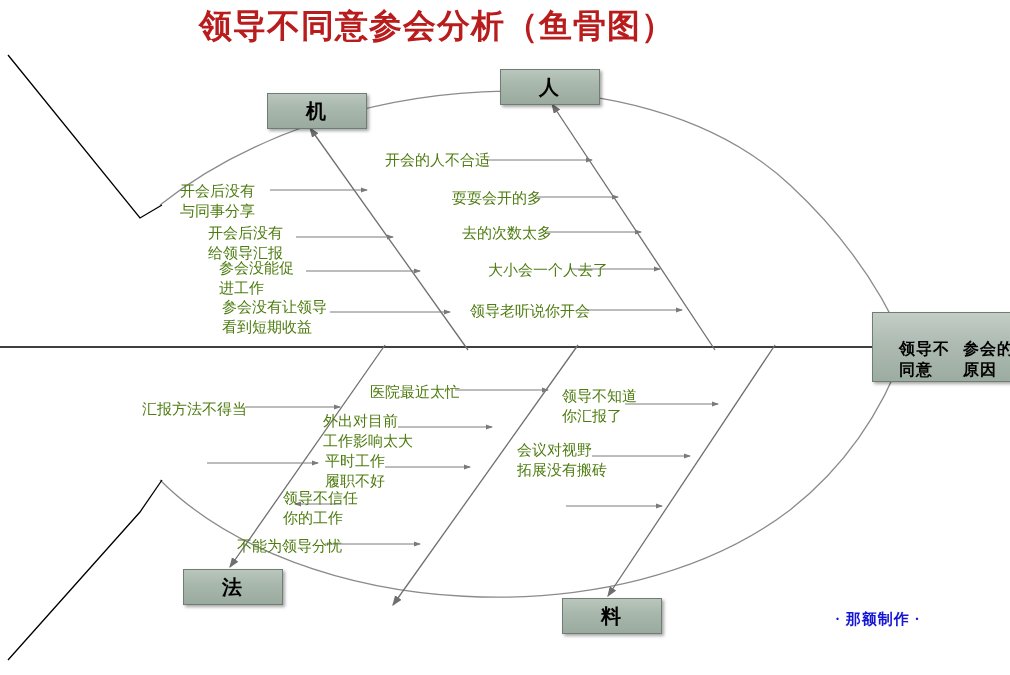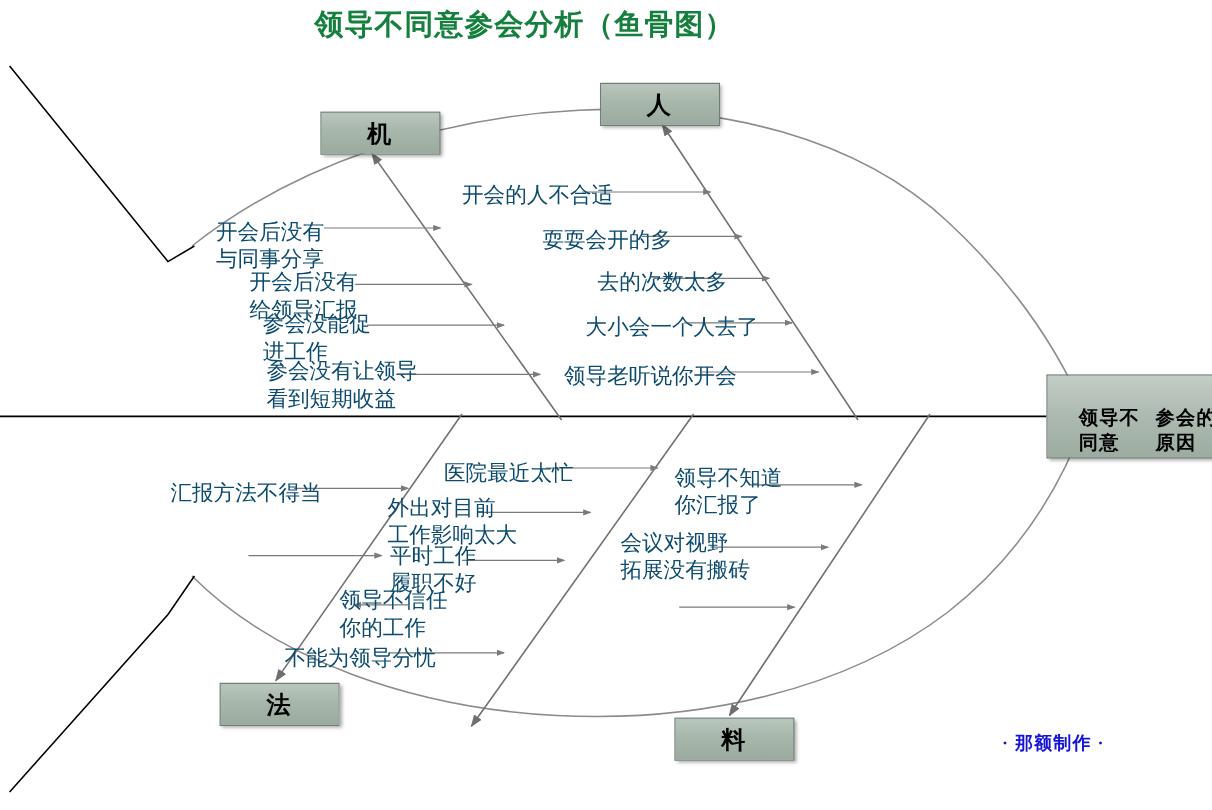--- a/index.html
+++ b/index.html
@@ -23,24 +23,24 @@
     top: 0;
     width: 1010px;
     height: 675px;
   }
   .title {
     position: absolute;
     left: 0;
     top: 4px;
     width: 874px;
     text-align: center;
-    font-size: 24px;
+    font-size: 33px;
     font-weight: bold;
     letter-spacing: 1px;
-    color: #15803d;
+    color: #b91c1c;
   }
   .cat-box {
     position: absolute;
     background: linear-gradient(to bottom, #b9c6bd 0%, #a9b8ad 40%, #9aaa9f 100%);
     border: 1px solid #6f7d73;
     box-shadow: 2px 2px 3px rgba(0,0,0,0.35);
     font-size: 20px;
     font-weight: bold;
     color: #000000;
     display: flex;
@@ -60,22 +60,22 @@
     display: flex;
     flex-direction: row;
     align-items: flex-end;
     justify-content: center;
     line-height: 1.35;
     letter-spacing: 1px;
     padding-left: 26px;
   }
   .cause-label {
     position: absolute;
-    font-size: 18px;
-    color: #0c4a6e;
+    font-size: 15px;
+    color: #4d7c0f;
     line-height: 1.3;
     white-space: pre;
     text-align: left;
   }
   .signature {
     position: absolute;
     font-size: 15px;
     font-weight: bold;
     color: #1414d6;
     letter-spacing: 1px;
@@ -160,21 +160,21 @@
 与同事分享</div>
   <div class="cause-label" style="left:208px; top:224px;">开会后没有
 给领导汇报</div>
   <div class="cause-label" style="left:219px; top:259px;">参会没能促
 进工作</div>
   <div class="cause-label" style="left:222px; top:298px;">参会没有让领导
 看到短期收益</div>
 
   <div class="cause-label" style="left:385px; top:151px;">开会的人不合适</div>
   <div class="cause-label" style="left:452px; top:189px;">耍耍会开的多</div>
-  <div class="cause-label" style="left:462px; top:224px;margin-left:36px;">去的次数太多</div>
+  <div class="cause-label" style="left:462px; top:224px;">去的次数太多</div>
   <div class="cause-label" style="left:452px; top:261px;margin-left:36px;">大小会一个人去了</div>
   <div class="cause-label" style="left:470px; top:302px;">领导老听说你开会</div>
 
   <div class="cause-label" style="left:142px; top:400px;">汇报方法不得当</div>
   <div class="cause-label" style="left:283px; top:489px;">领导不信任
 你的工作</div>
   <div class="cause-label" style="left:237px; top:537px;">不能为领导分忧</div>
 
   <div class="cause-label" style="left:370px; top:383px;">医院最近太忙</div>
   <div class="cause-label" style="left:323px; top:412px;">外出对目前

